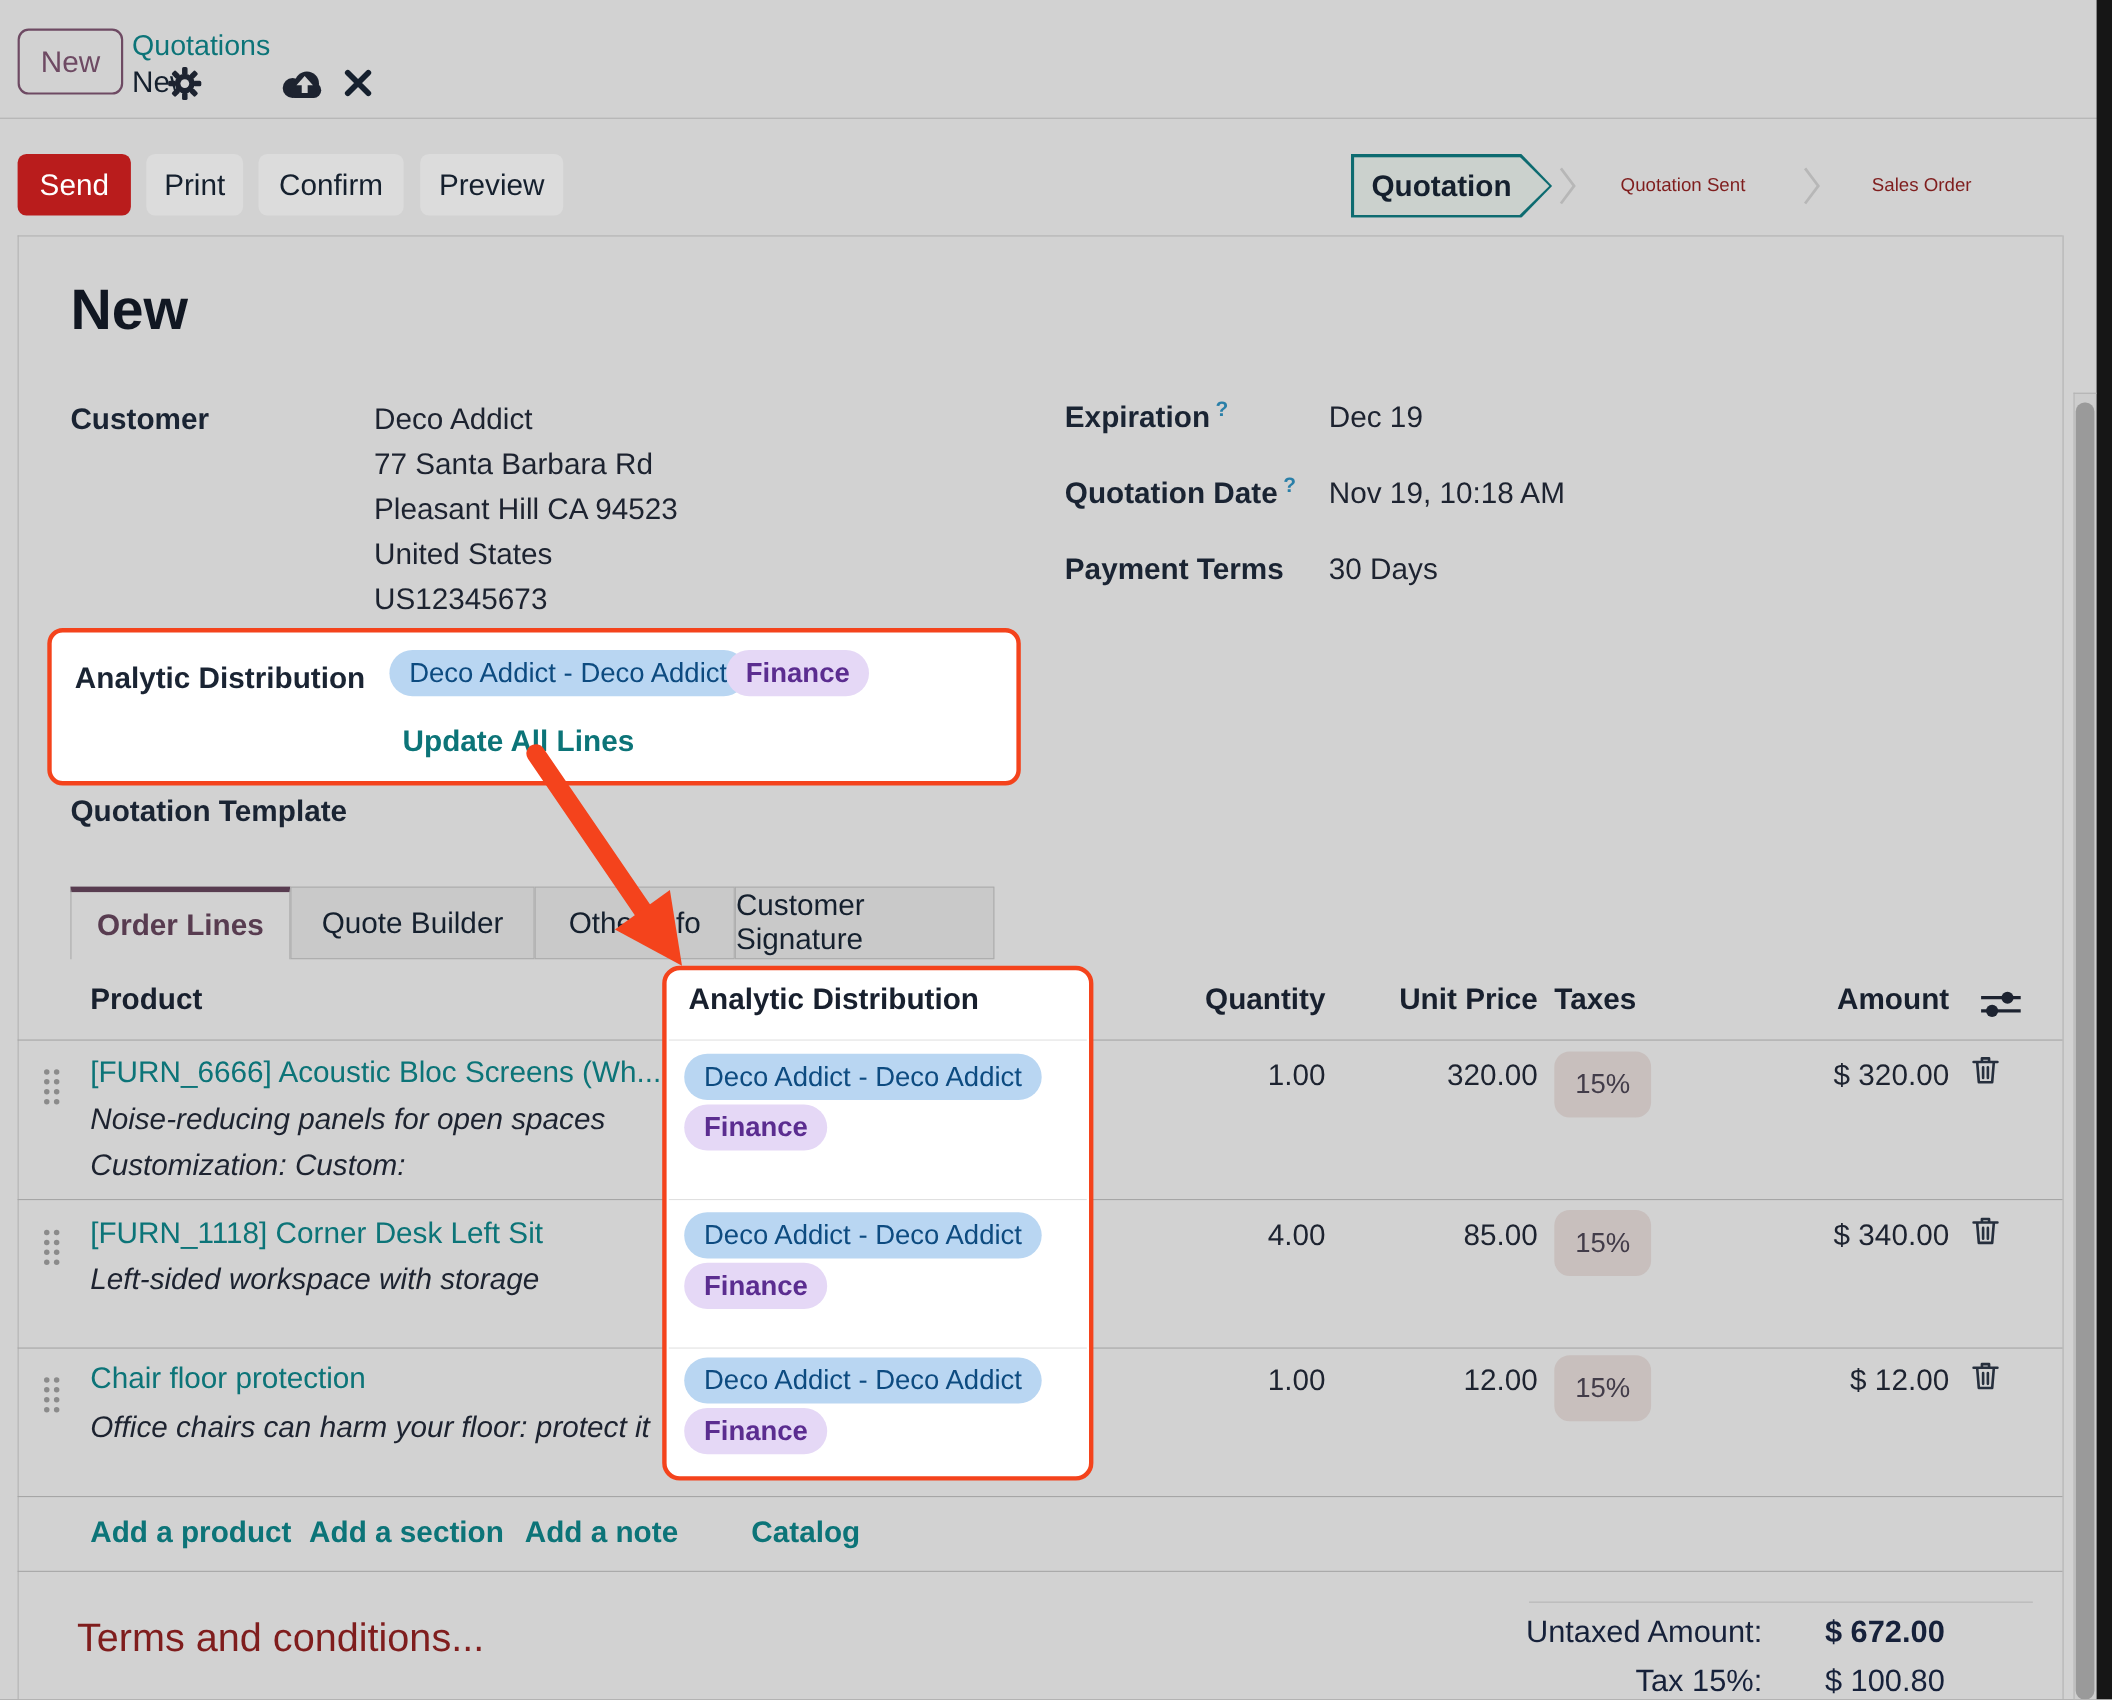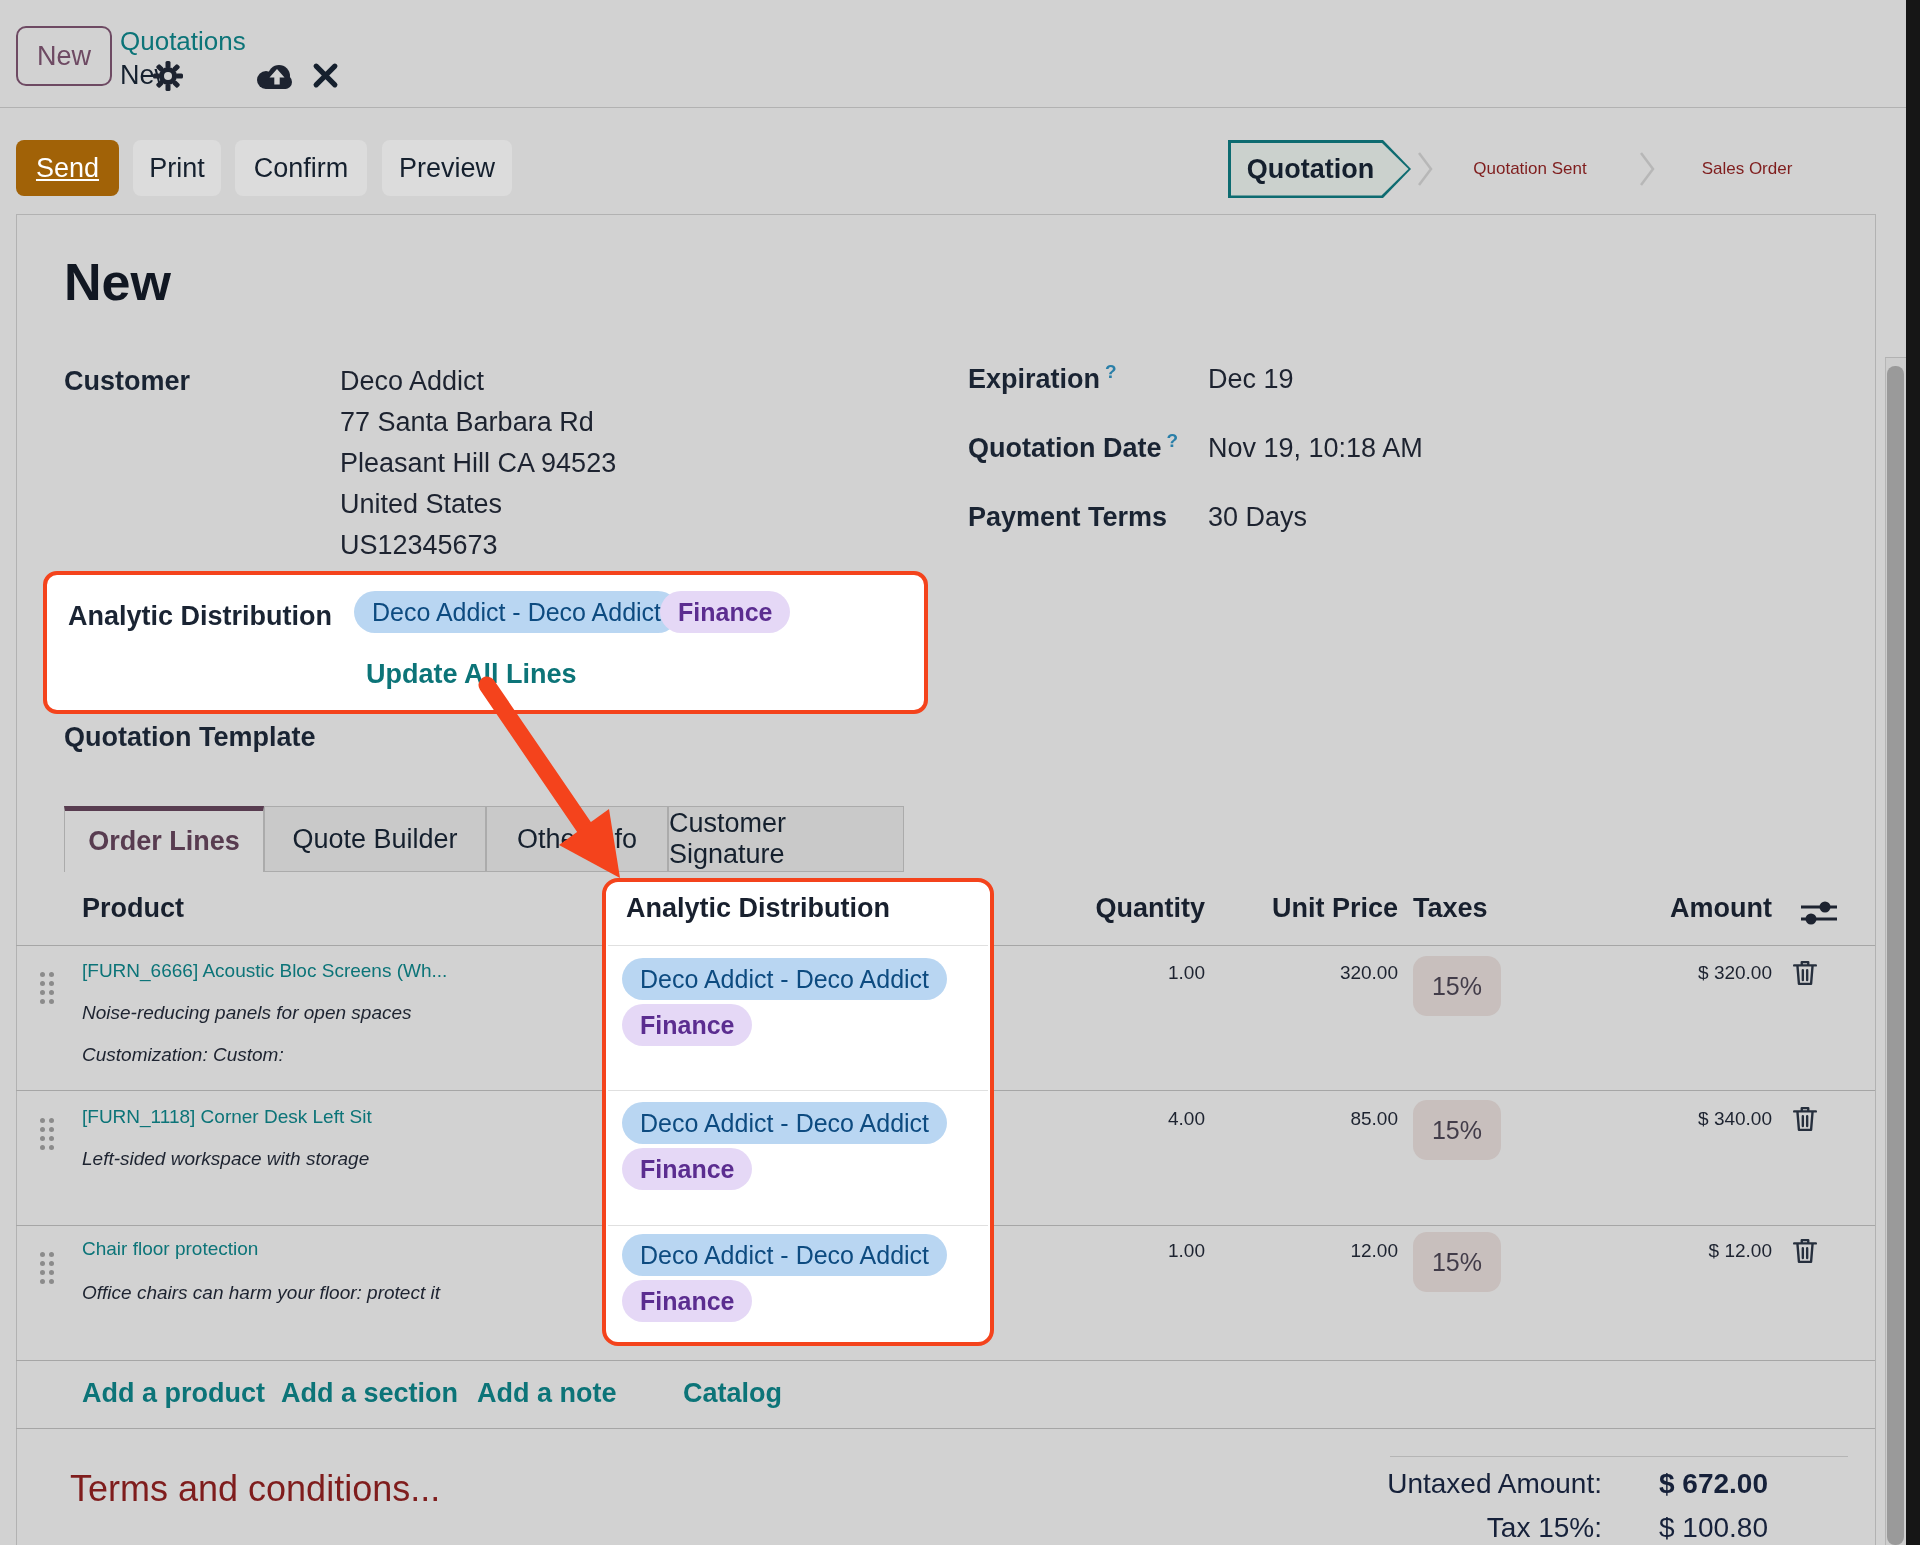--- a/index.html
+++ b/index.html
@@ -23,21 +23,21 @@
   .crumb-parent { color:#0c7478; font-size:26px; font-weight:500; }
   .crumb-current { color:#15202e; font-size:27px; }
   .icon-btn { position:absolute; background:none; border:none; padding:0; cursor:pointer; line-height:0; }
 
   
   .btn {
     position:absolute; top:140px; height:56px; border:none; border-radius:8px;
     font-size:27px; font-family:inherit; display:flex; align-items:center;
     justify-content:center; cursor:pointer;
   }
-  .btn-primary { background:#a16207; color:#ffffff; font-weight:500;text-decoration:underline; }
+  .btn-primary { background:#b91c1c; color:#ffffff; font-weight:500; }
   .btn-secondary { background:#dcdcdc; color:#15202e; }
 
   
   .statusbar { position:absolute; left:1228px; top:140px; height:58px; display:flex; align-items:center; }
   .status-active { position:relative; width:183px; height:58px; }
   .status-active .arr-outer {
     position:absolute; inset:0; background:#0d6b70;
     clip-path:polygon(0 0, calc(100% - 28px) 0, 100% 50%, calc(100% - 28px) 100%, 0 100%);
   }
   .status-active .arr-inner {
@@ -79,21 +79,21 @@
     justify-content:center; font-size:27px; color:#15202e; background:#c9c9c9;
     border:1px solid #ababab; cursor:pointer;
   }
   .tab.active {
     background:#d2d2d2; border-top:5px solid #583c50; border-bottom:none;
     color:#583c50; font-weight:600;
   }
 
   
   .th { position:absolute; font-weight:700; color:#18202e; font-size:27px; white-space:nowrap; }
-  .cell { position:absolute; font-size:19px; color:#1d2330; white-space:nowrap; }
+  .cell { position:absolute; font-size:27px; color:#1d2330; white-space:nowrap; }
   .num { text-align:right; }
   .prod-link { color:#0c7478; cursor:pointer; }
   .desc { font-style:italic; color:#1d2330; }
   .sep { position:absolute; left:16px; width:1859px; height:1px; background:#a6a6a6; z-index:2; }
   .sep-in { position:absolute; left:608px; width:380px; height:1px; background:rgba(0,0,0,0.12); z-index:4; }
   .z5 { z-index:5; }
 
   .drag { position:absolute; display:grid; grid-template-columns:repeat(2,5px); grid-auto-rows:5px; gap:4px; z-index:5; cursor:grab; }
   .drag i { background:#8b8b8b; border-radius:50%; width:5px; height:5px; display:block; }
 

